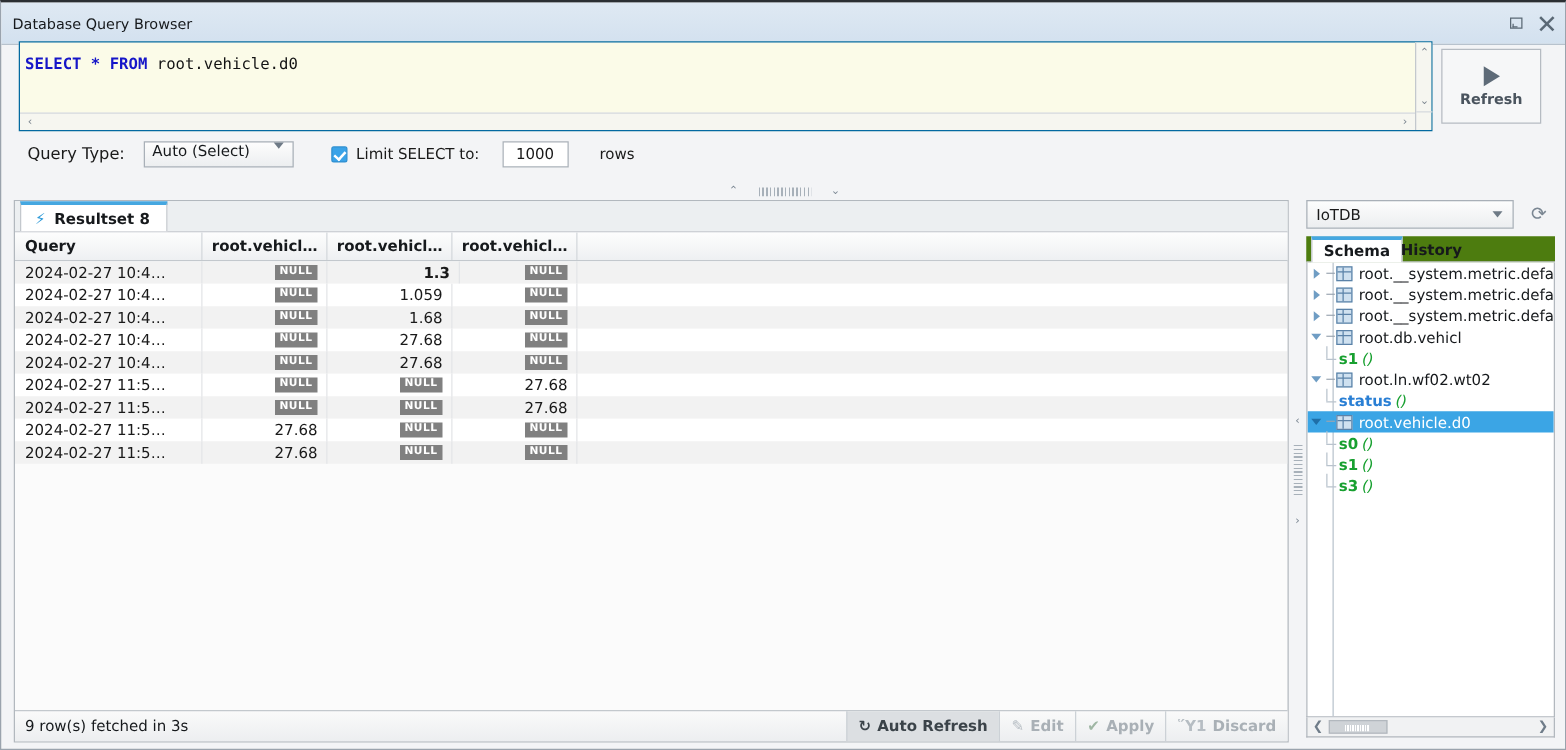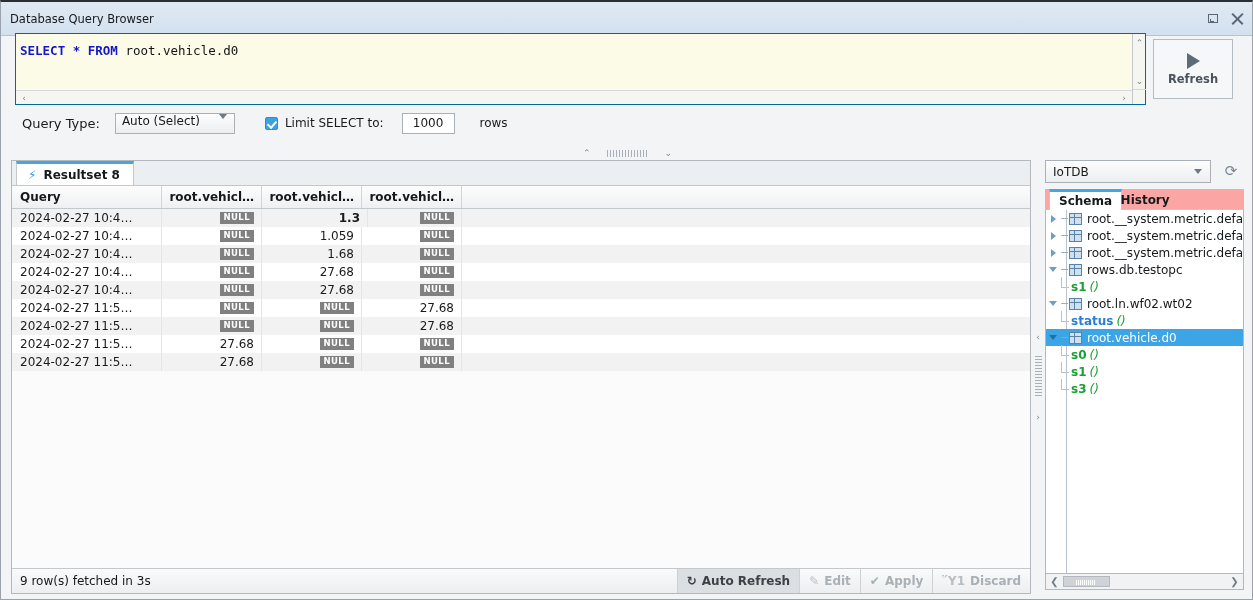--- a/index.html
+++ b/index.html
@@ -295,21 +295,21 @@
     border-top: 5px solid #6e7a86;
   }
   .refresh-ic {
     position: absolute; left: 176px; top: 1px;
     width: 20px; height: 20px;
     display: flex; align-items: center; justify-content: center;
     color: #7b8793; font-size: 15px; cursor: pointer;
   }
   .sb-tabs {
     position: absolute; left: 0; top: 29px; width: 199px; height: 21px;
-    background: #fca5a5; border-bottom: 1px solid #c3c8cd;
+    background: #4d7c0f; border-bottom: 1px solid #c3c8cd;
     box-sizing: border-box;
   }
   .sb-tab {
     position: absolute; top: 0; height: 21px; padding: 0 9px;
     display: flex; align-items: center;
     font-size: 12px; font-weight: bold; color: #16191c;
     box-sizing: border-box; cursor: pointer;
   }
   .sb-tab.sel {
     background: #fff; border: 1px solid #c3c8cd;
@@ -629,21 +629,21 @@
             <div class="tdash">─</div>
             <div class="tbl-ic"></div>
             <span class="tlabel">root.__system.metric.defau</span>
           </div>
           <div class="tnode">
             <div class="twist">
               <div class="tri-down"></div>
             </div>
             <div class="tdash">─</div>
             <div class="tbl-ic"></div>
-            <span class="tlabel">rows.db.testopc</span>
+            <span class="tlabel">root.db.vehicl</span>
           </div>
           <div class="tnode">
             <div class="leaf-ind"></div>
             <div class="leaf-elbow"></div>
             <span class="sname">s1</span>
             <span class="sparen">()</span>
           </div>
           <div class="tnode">
             <div class="twist">
               <div class="tri-down"></div>

